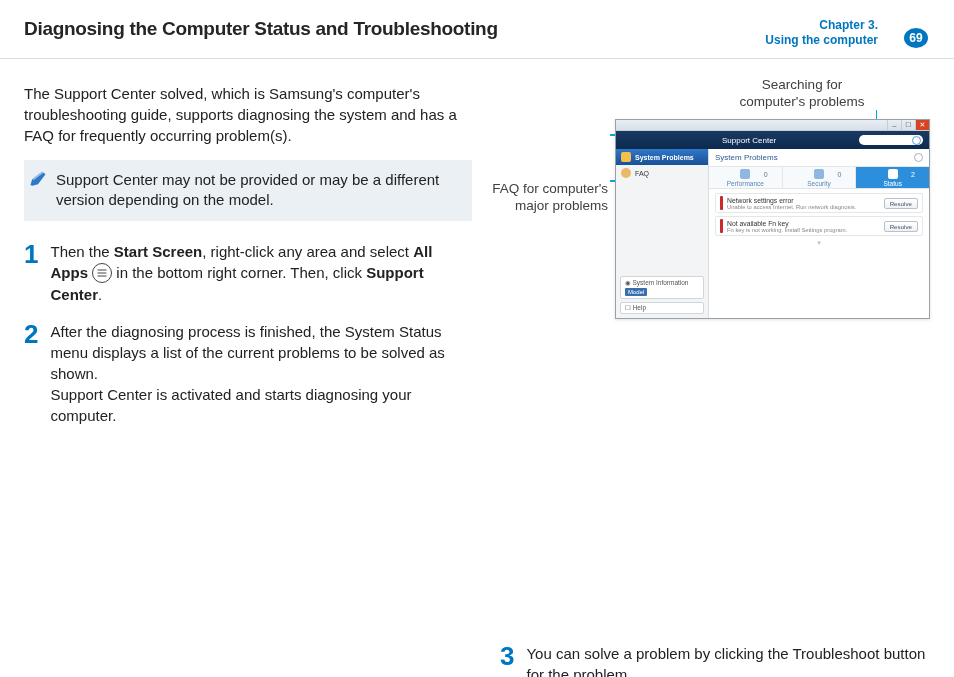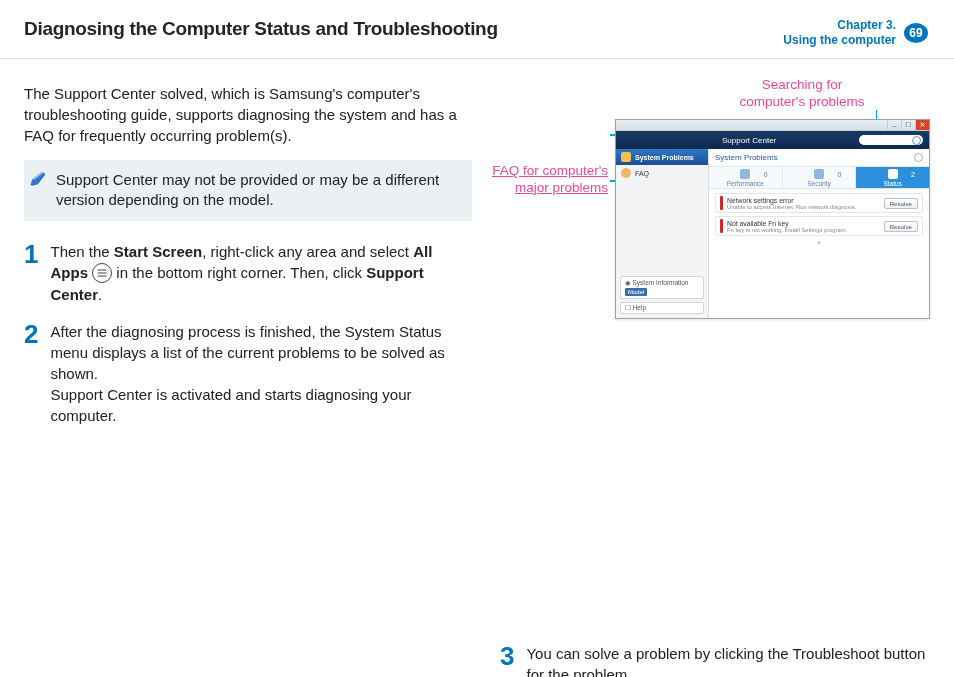--- a/index.html
+++ b/index.html
@@ -18,21 +18,21 @@
     align-items: flex-start;
     padding: 18px 26px 10px 24px;
     border-bottom: 1px solid #ddd;
   }
   .title {
     font-size: 19px;
     font-weight: 700;
     color: #252525;
     letter-spacing: -0.3px;
   }
-  .chapter-block { display: flex; align-items: center; gap: 8px; }
+  .chapter-block { display: flex; align-items: flex-end; gap: 26px; }
   .chapter-text {
     font-size: 12px;
     font-weight: 700;
     color: #0076c0;
     text-align: right;
     line-height: 1.25;
   }
   .page-badge {
     width: 24px; height: 20px; border-radius: 50%;
     background: #0076c0; color: #fff;
@@ -76,25 +76,25 @@
     font-size: 9px; line-height: 1;
     position: relative; top: -1px;
   }
   .inline-icon svg { width: 12px; height: 12px; }
   b { font-weight: 700; }
 
   
   .callouts { position: relative; height: 250px; }
   .callout {
     position: absolute;
-    font-size: 13.5px; color: #ec4899; line-height: 1.25;
+    font-size: 13.5px; color: #404040; line-height: 1.25;
     text-align: right;
   }
   .callout.left1 { right: 322px; top: 42px; width: 120px; }
-  .callout.left2 { right: 322px; top: 80px; width: 124px; text-decoration: underline; }
+  .callout.left2 { right: 322px; top: 98px; width: 124px; }
   .callout.top1 { right: 58px; top: -6px; width: 140px; text-align: center; }
 
   
   .leader {
     position: absolute; background: #00a8e1;
   }
   .leader.h1 { top: 51px; right: 212px; width: 108px; height: 1.5px; }
   .leader.h2 { top: 97px; right: 218px; width: 102px; height: 1.5px; }
   .leader.v1 { top: 27px; right: 53px; width: 1.5px; height: 30px; }
   .leader-dot {

